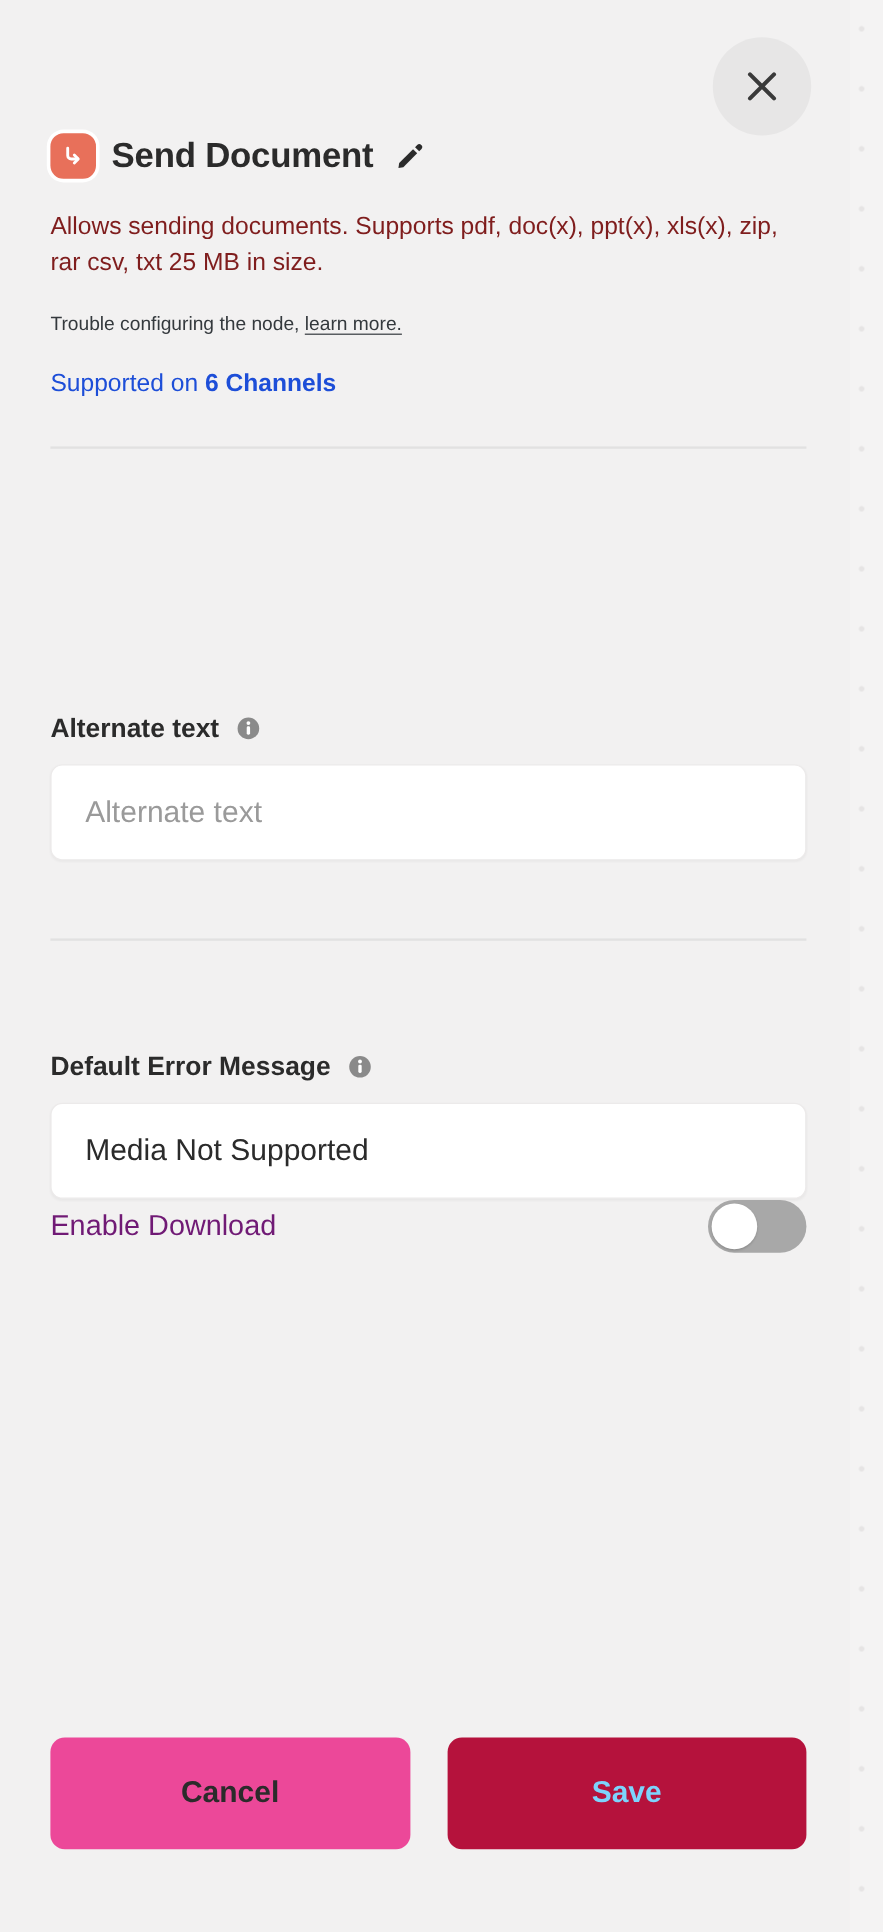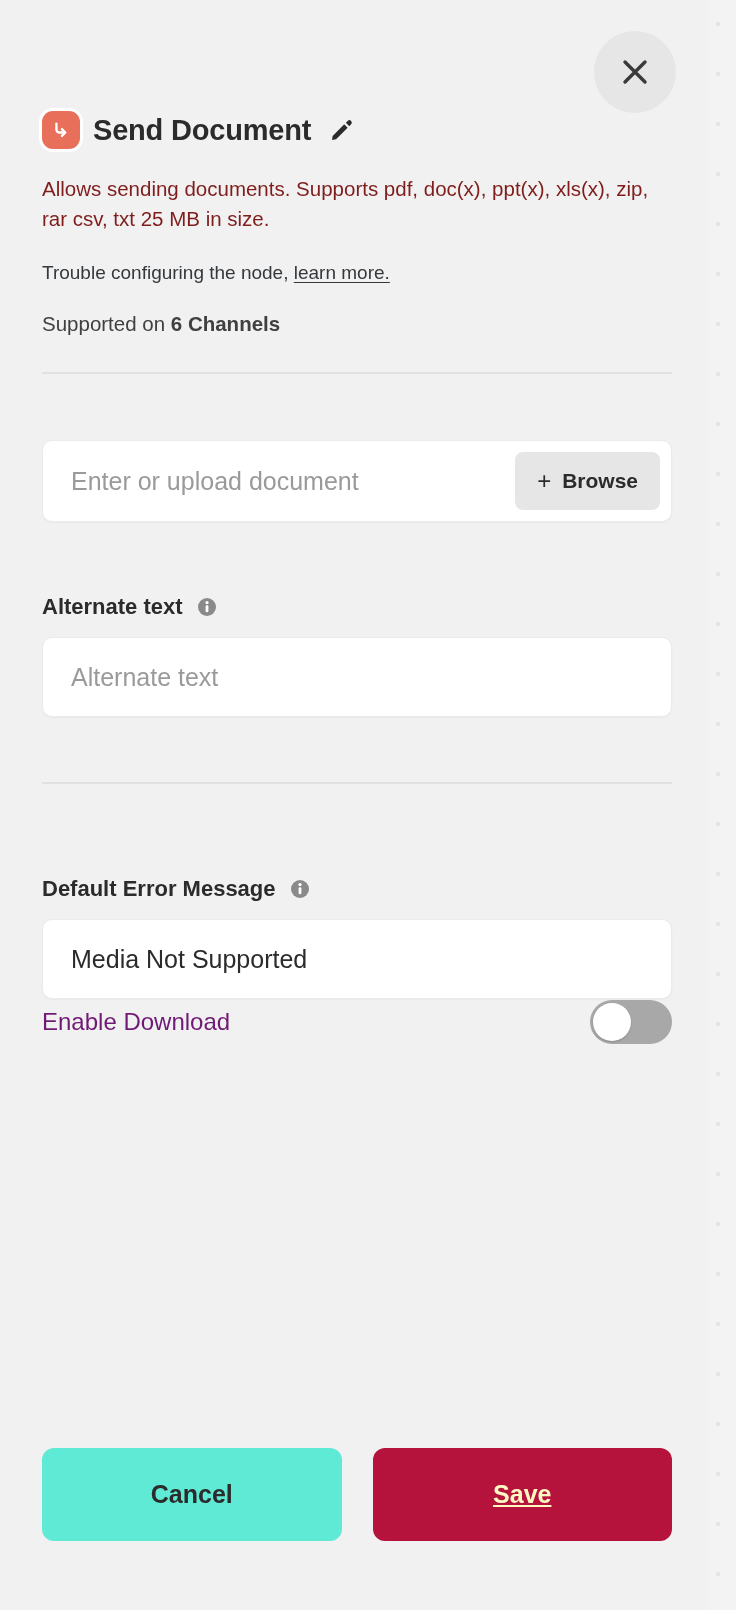--- a/index.html
+++ b/index.html
@@ -98,33 +98,33 @@
 
   .desc {
     margin-top: 22px;
     font-size: 20.5px;
     line-height: 1.48;
     color: #7f1d1d;
     width: 625px;
   }
   .trouble {
     margin-top: 27px;
-    font-size: 19px;
+    font-size: 16px;
     color: #34393d;
   }
   .trouble a {
     color: #34393d;
     text-decoration: underline;
     text-underline-offset: 3px;
     cursor: pointer;
   }
   .supported {
     margin-top: 28px;
     font-size: 20.5px;
-    color: #404040;
+    color: #1d4ed8;
   }
   .supported b { font-weight: bold; }
 
   .divider {
     position: absolute;
     left: 42px;
     width: 630px;
     height: 2px;
     background: #e2e1e1;
   }
@@ -245,22 +245,22 @@
   .btn {
     flex: 1 1 0;
     height: 93px;
     border: none;
     border-radius: 12px;
     font-family: "Liberation Sans", sans-serif;
     font-size: 25px;
     font-weight: bold;
     cursor: pointer;
   }
-  .btn-cancel { background: #5eead4; color: #2b2b2b; }
-  .btn-save   { background: #b5123c; color: #fef9c3; text-decoration: underline; }
+  .btn-cancel { background: #ec4899; color: #2b2b2b; }
+  .btn-save   { background: #b5123c; color: #7dd3fc; }
 </style>
 </head>
 <body>
 
 <div class="canvas-strip"></div>
 
 <div class="panel">
 
   <button class="close-btn">
     <svg width="32" height="32" viewBox="0 0 32 32" aria-hidden="true">
@@ -288,27 +288,20 @@
     <div class="desc">Allows sending documents. Supports pdf, doc(x), ppt(x), xls(x), zip, rar csv, txt 25 MB in size.</div>
 
     <div class="trouble"><span>Trouble configuring the node, </span><a>learn more.</a></div>
 
     <div class="supported"><span>Supported on </span><b>6 Channels</b></div>
   </div>
 
   <div class="divider d1"></div>
 
   <div class="block block-select-document">
-    <div class="input-shell with-btn">
-      <input class="text-input doc" type="text" placeholder="Enter or upload document" style="">
-      <button class="browse-btn">
-        <span class="plus-glyph">+</span>
-        <span>Browse</span>
-      </button>
-    </div>
   </div>
 
   <div class="block block-alternate-text">
     <div class="field-label">
       <span>Alternate text</span>
       <span class="info-icon">
         <svg width="20" height="20" viewBox="0 0 20 20" aria-hidden="true">
           <circle cx="10" cy="10" r="9" fill="#8a8a8a"></circle>
           <circle cx="10" cy="5.6" r="1.6" fill="#ffffff"></circle>
           <rect x="8.6" y="8.2" width="2.8" height="7" rx="1.2" fill="#ffffff"></rect>

